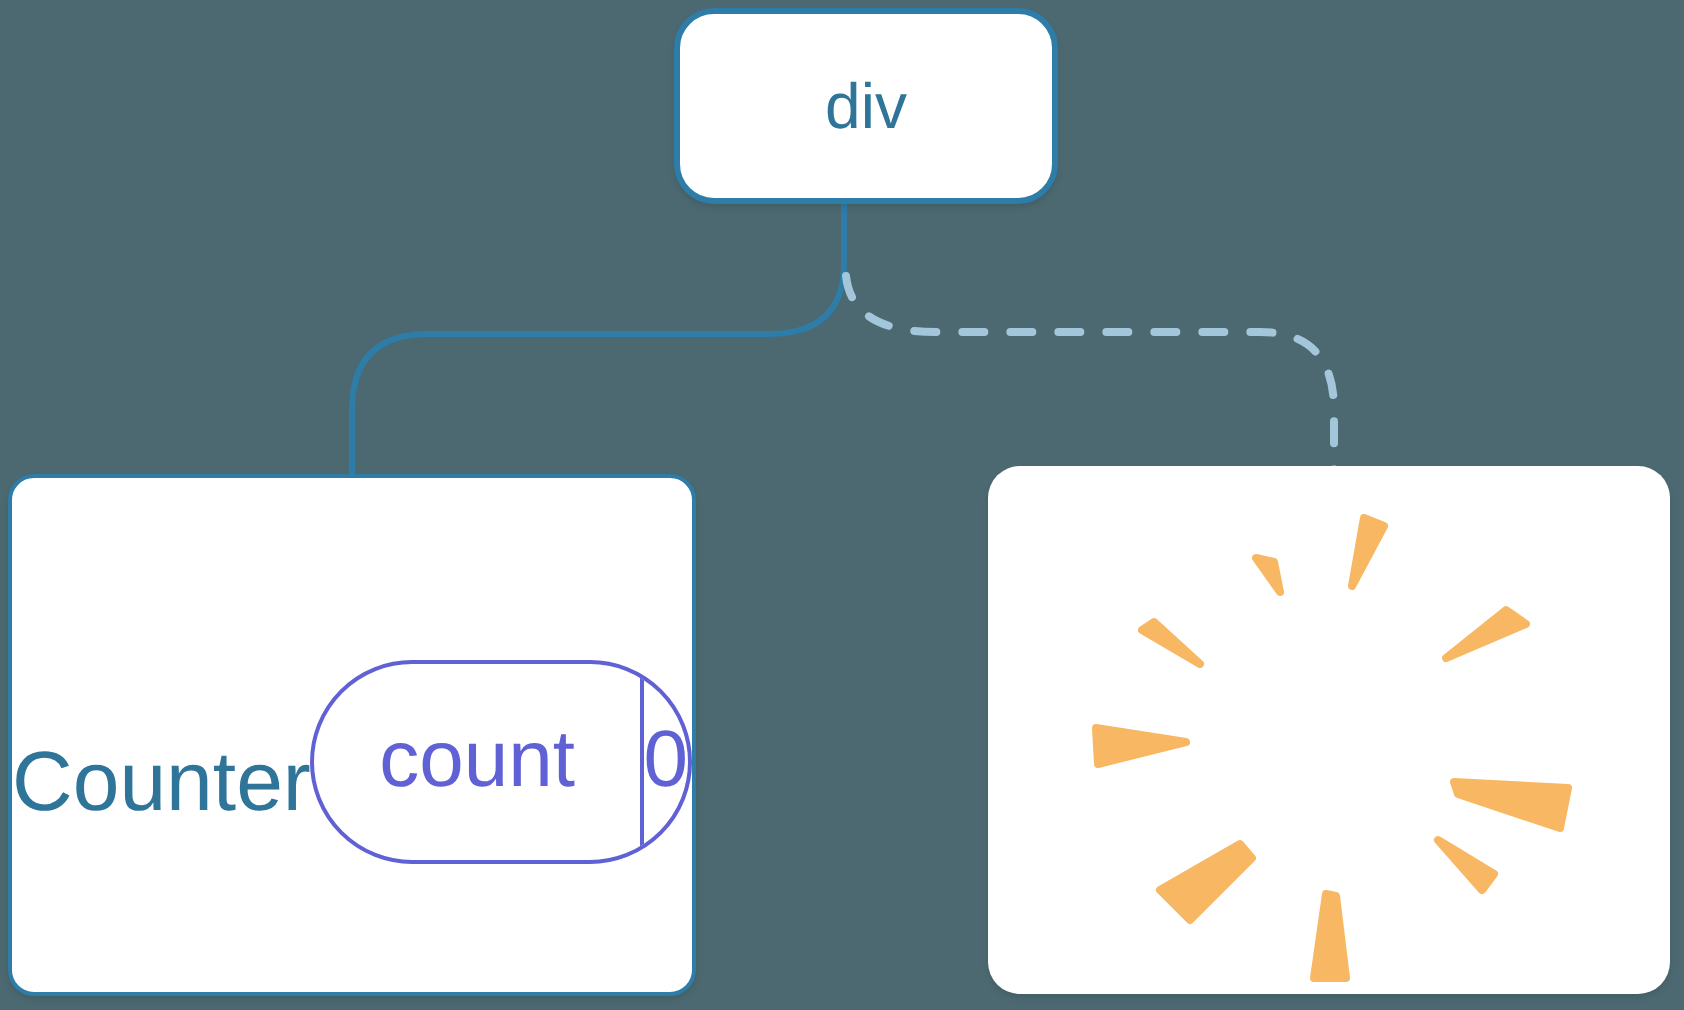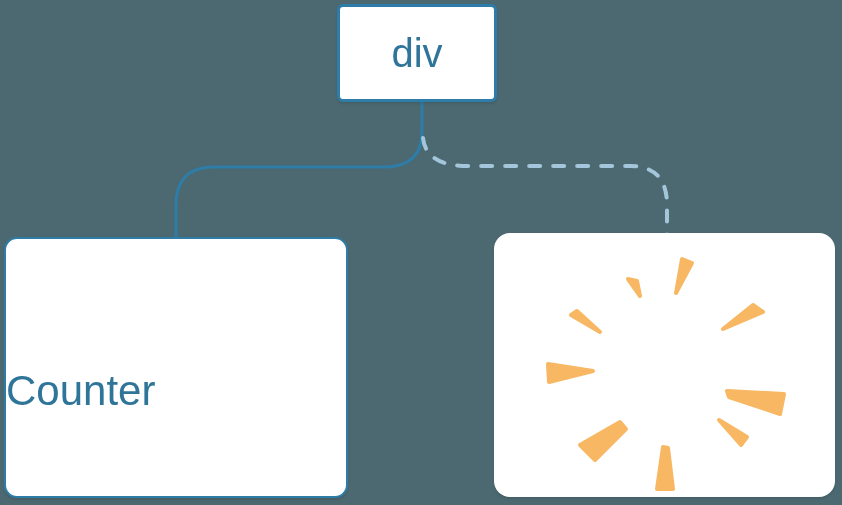--- a/index.html
+++ b/index.html
@@ -44,27 +44,27 @@
     stroke-dasharray: 11 13;
   }
   .node {
     position: absolute;
     background: var(--node-bg);
     z-index: 2;
     box-shadow: 0 2px 3px rgba(0,0,0,0.10);
   }
   .node-root {
     left: 337px; top: 4px;
-    width: 160px; height: 98px;
+    width: 192px; height: 98px;
     border: 3px solid var(--node-border);
-    border-radius: 6px;
+    border-radius: 20px;
     display: flex;
     align-items: center;
     justify-content: center;
-    font-size: 40px;
+    font-size: 32px;
     font-weight: 500;
     color: var(--node-text);
   }
   .node-counter {
     left: 4px; top: 237px;
     width: 344px; height: 261px;
     border: 2px solid var(--node-border);
     border-radius: 13px;
     display: flex;
     flex-direction: row;
@@ -128,20 +128,24 @@
     <path class="link-solid" d="M 422 101 L 422 132 Q 422 167 384 167 L 214 167 Q 176 167 176 205 L 176 239"></path>
     <path class="link-dashed" d="M 423 138 Q 426 166 468 166 L 630 166 Q 667 166 667 205 L 667 236"></path>
   </svg>
 
   <div class="node node-root">
     <span>div</span>
   </div>
 
   <div class="node node-counter">
     <div class="counter-title">Counter</div>
+    <div class="state-pill">
+      <div class="state-name">count</div>
+      <div class="state-value">0</div>
+    </div>
   </div>
 
   <div class="node node-removed">
     <svg class="poof" viewBox="0 0 341 264" xmlns="http://www.w3.org/2000/svg">
       <polygon points="188,26 198,30 182,60"></polygon>
       <polygon points="134,46 143,48 146,63"></polygon>
       <polygon points="259,72 269,79 229,96"></polygon>
       <polygon points="77,82 83,78 106,99"></polygon>
       <polygon points="54,131 55,149 99,138"></polygon>
       <polygon points="233,158 290,161 286,181 235,164"></polygon>

